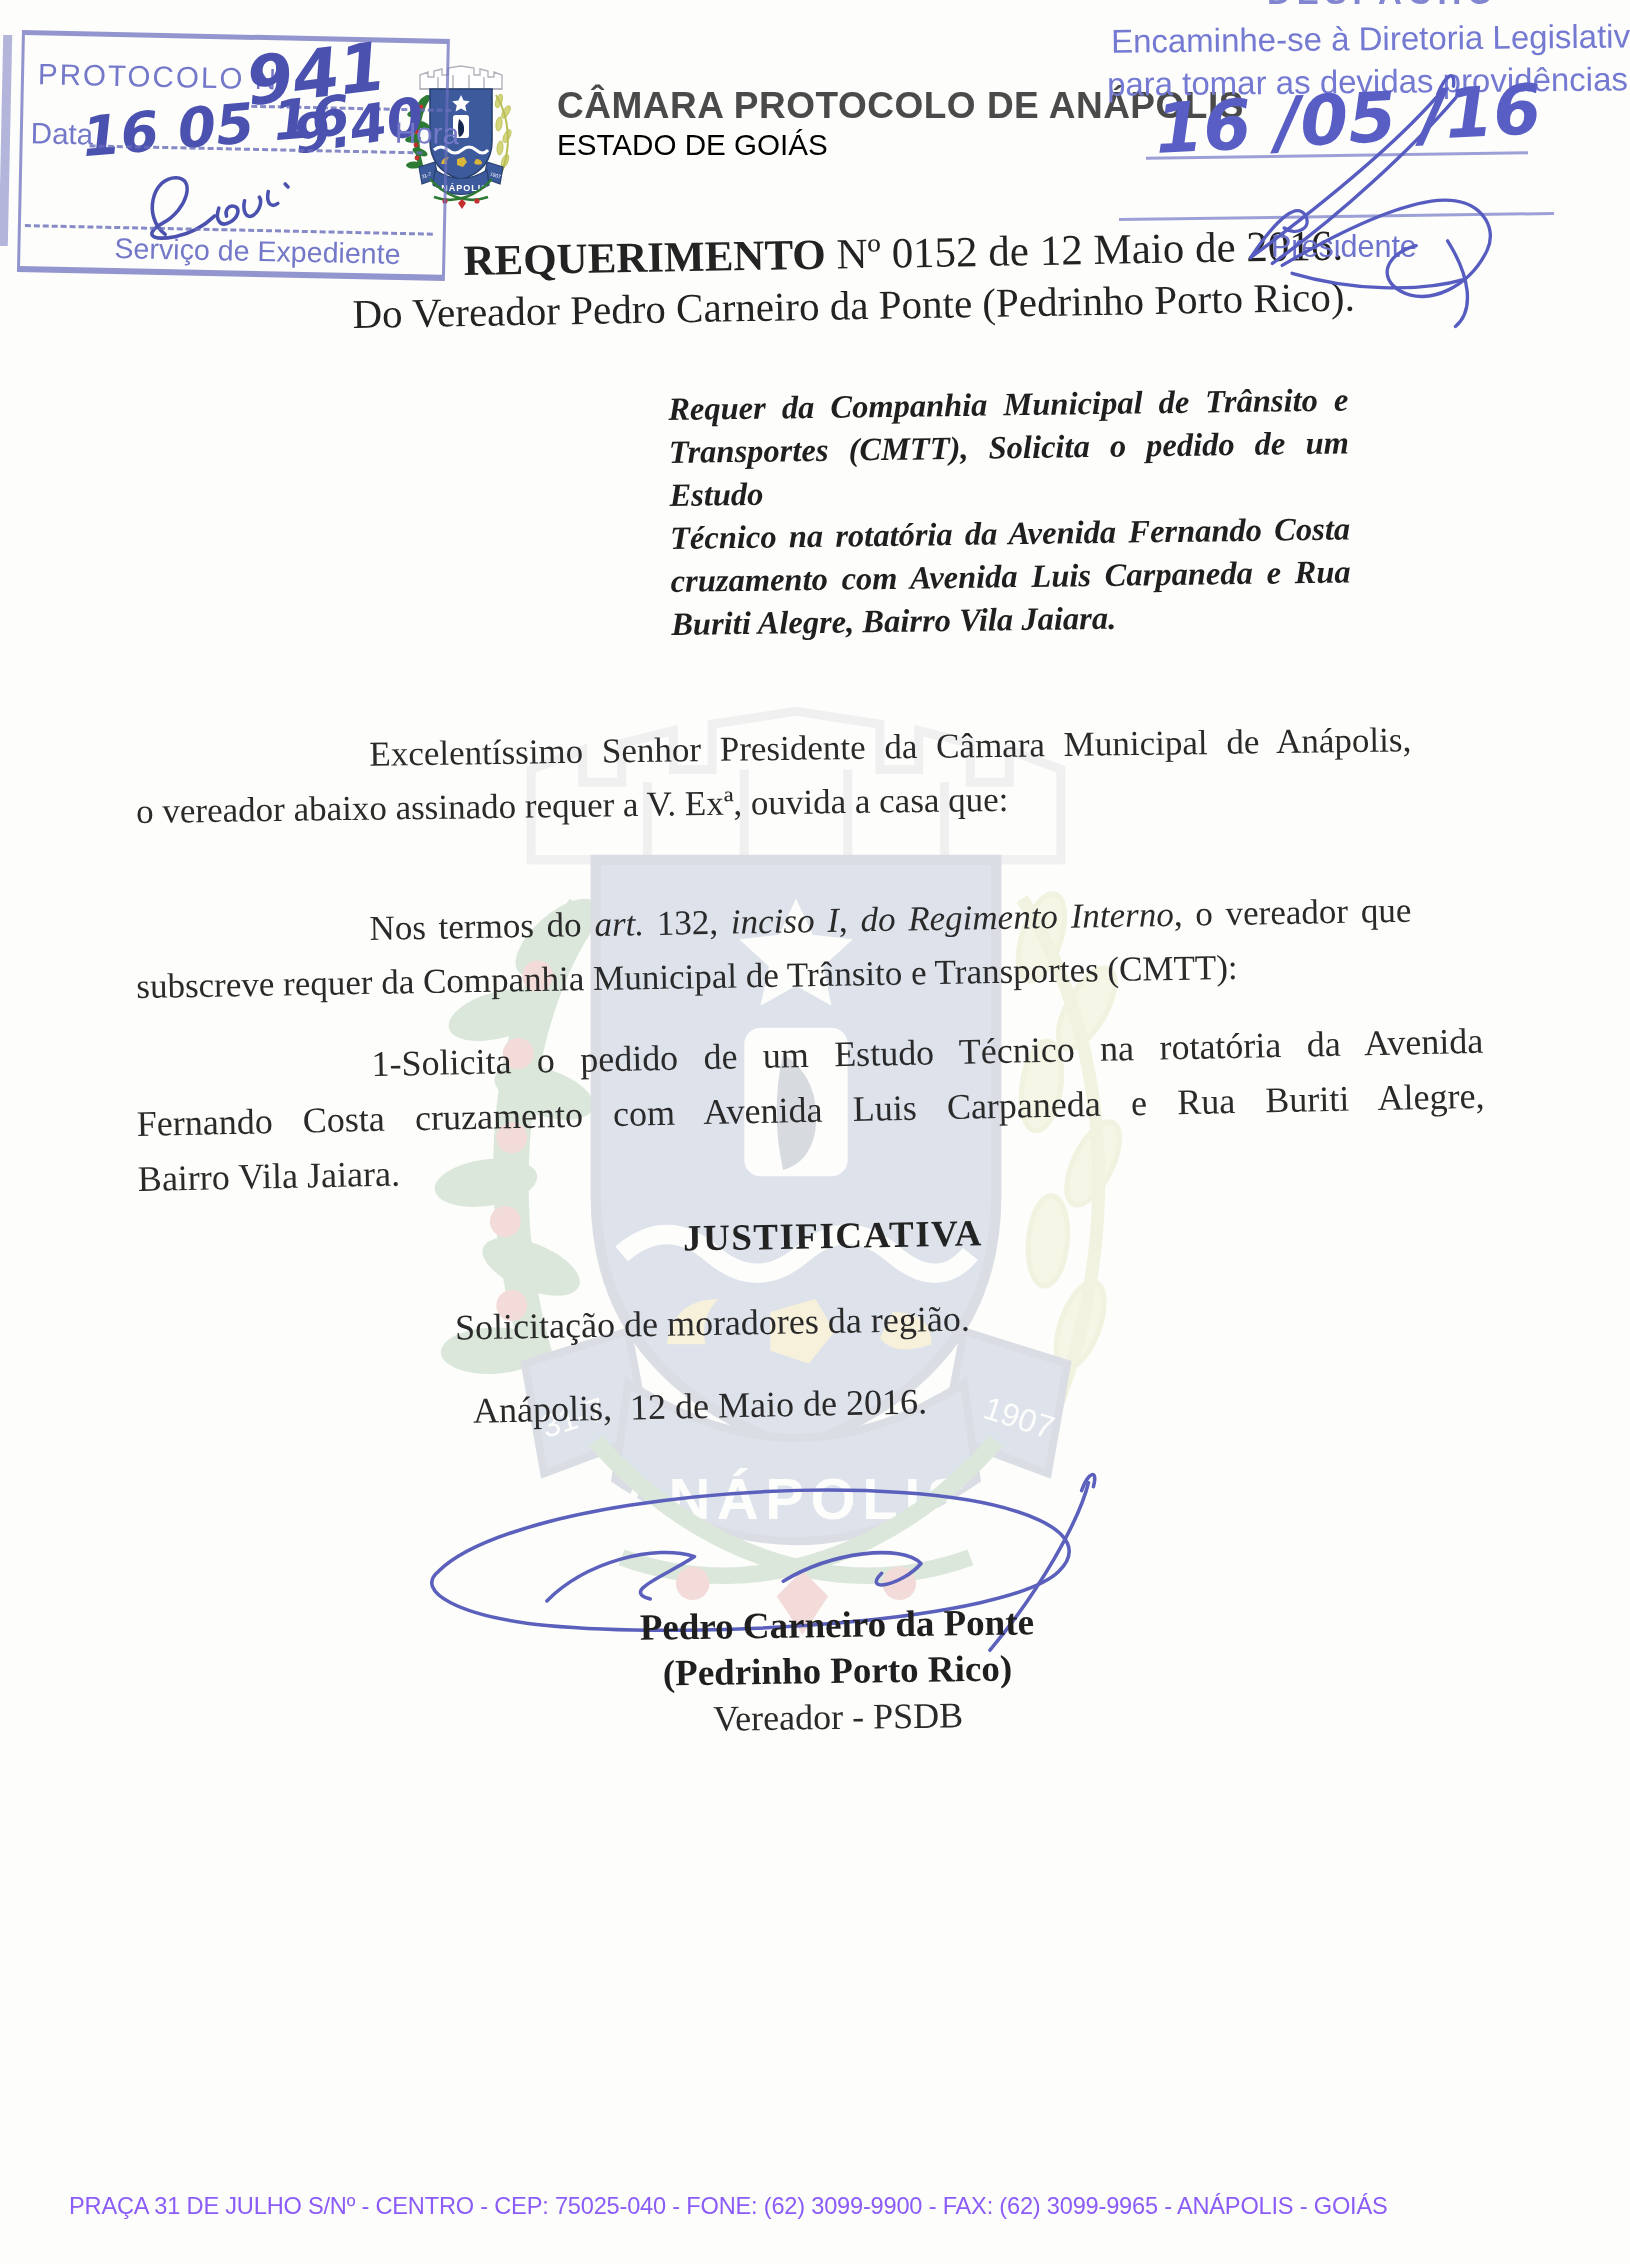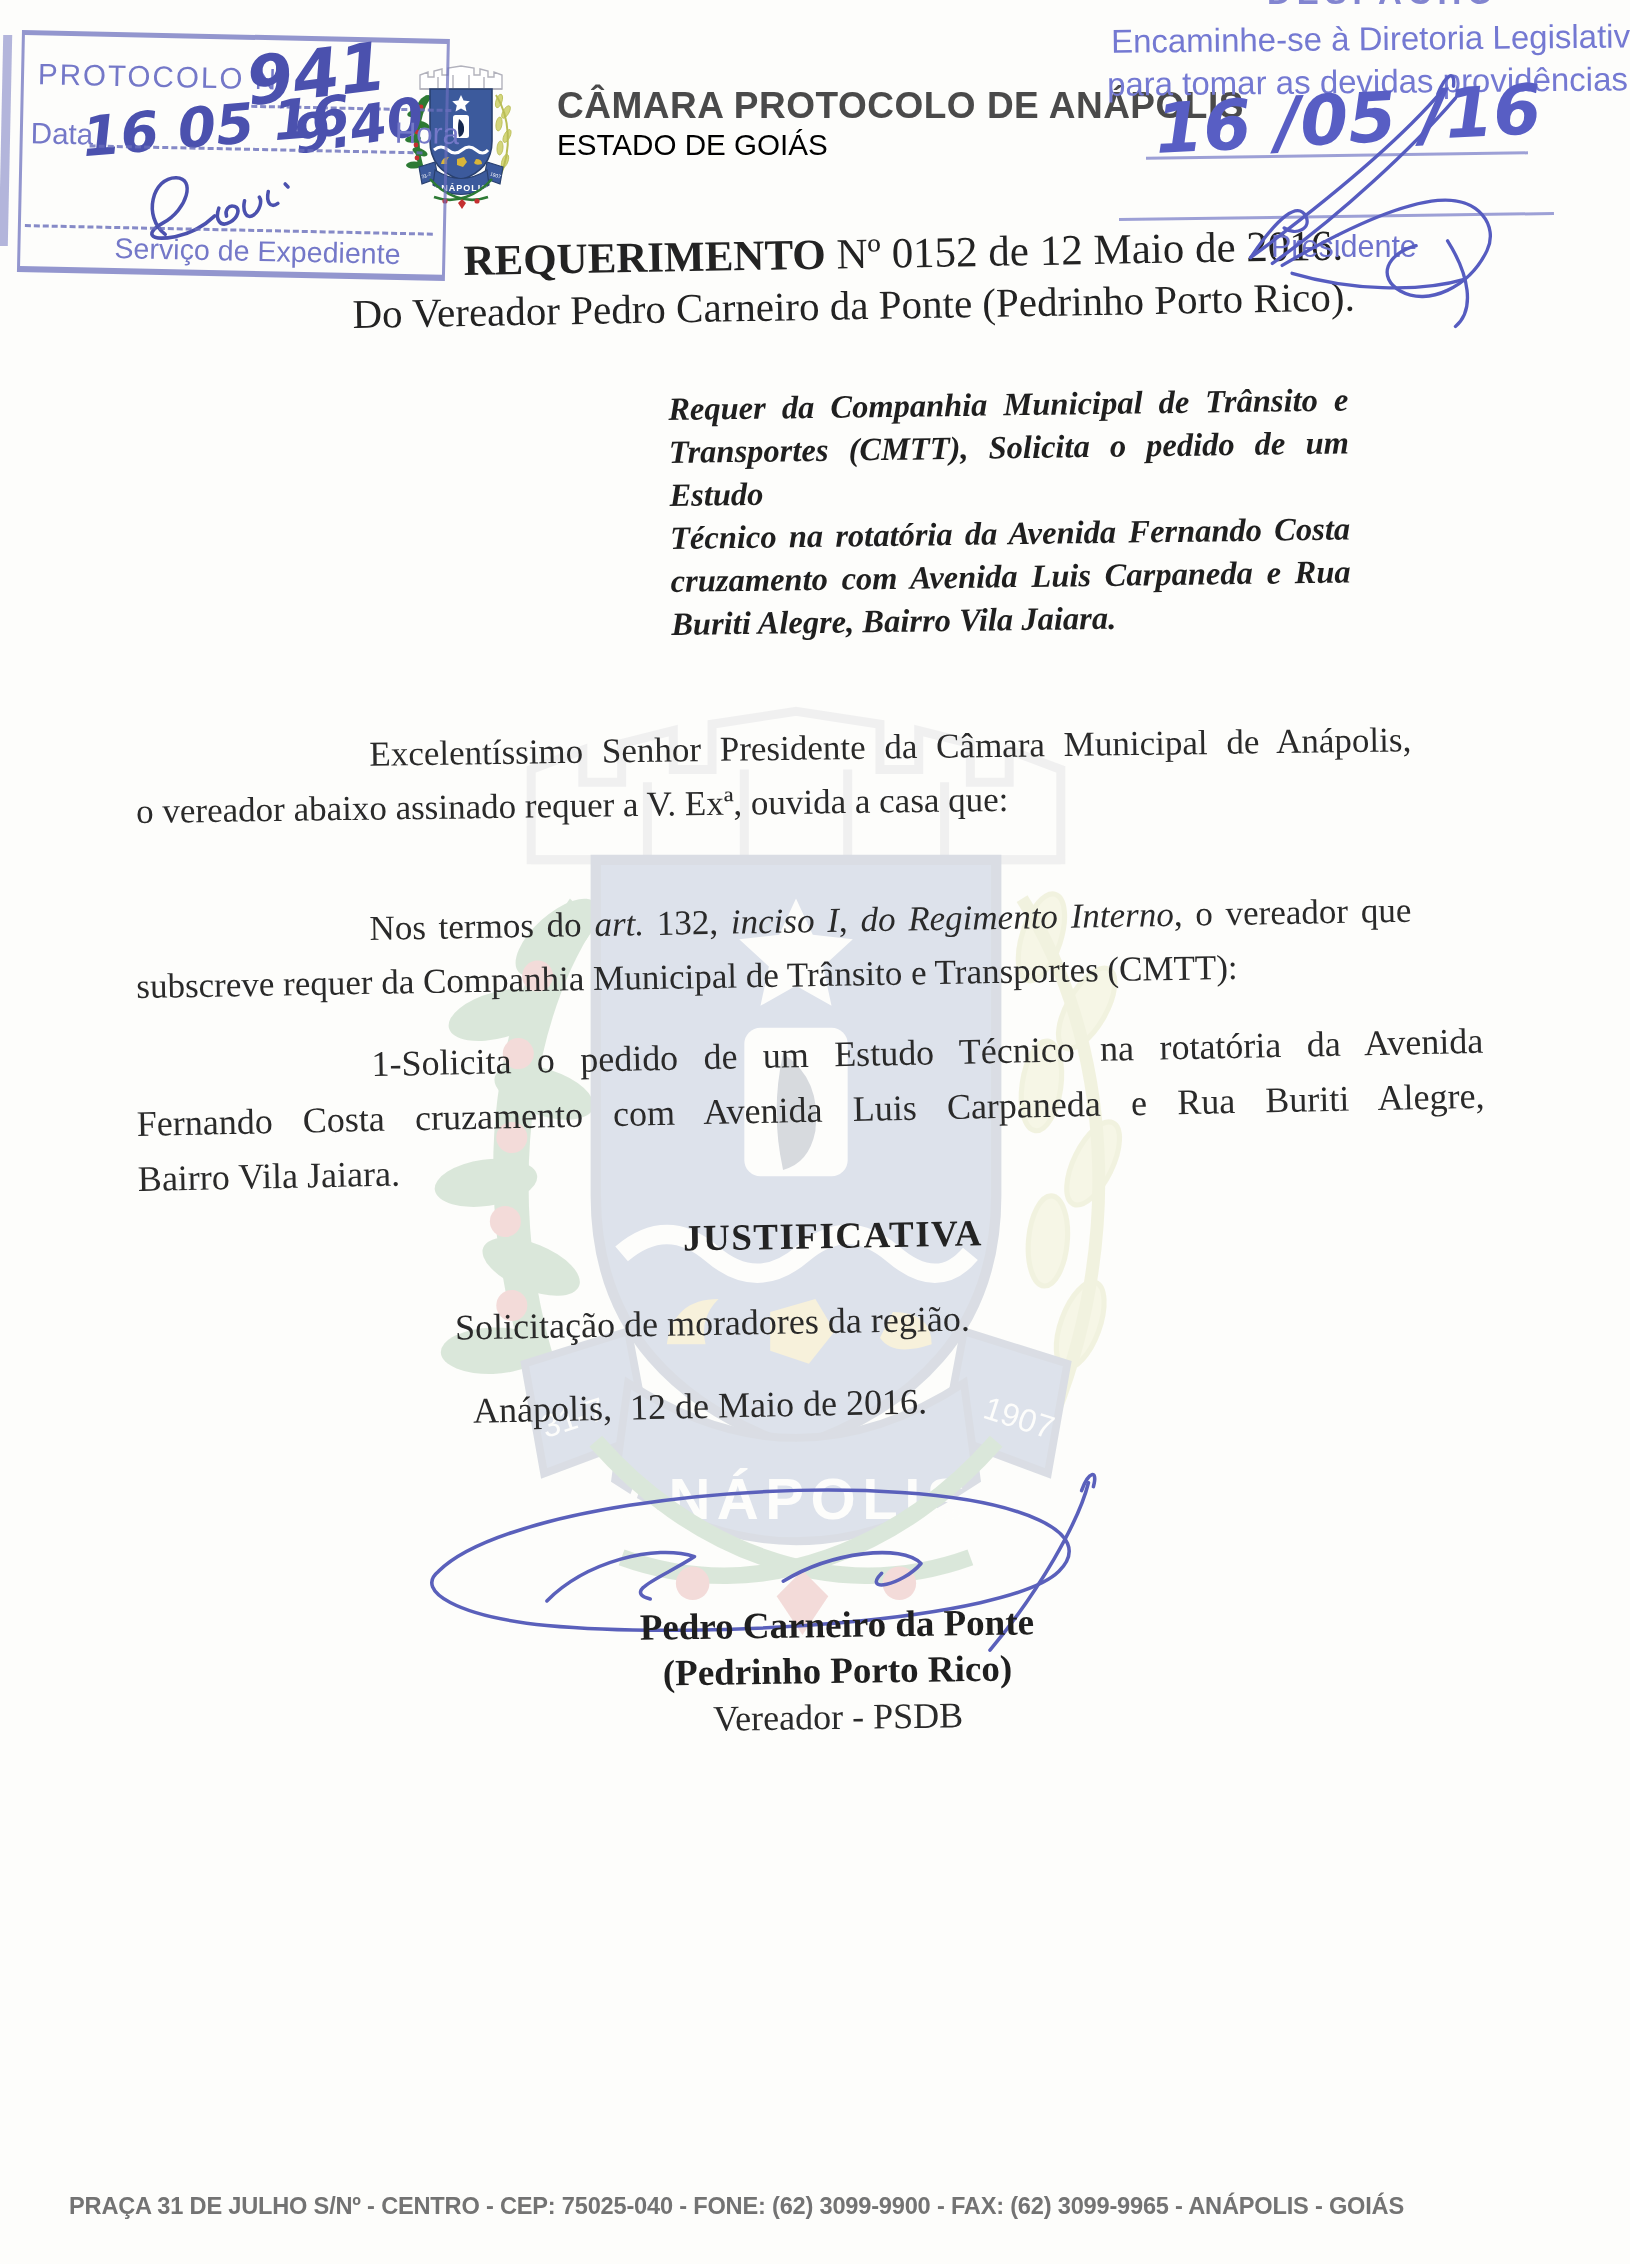--- a/index.html
+++ b/index.html
@@ -181,16 +181,16 @@
       <path d="M683,38 C690,18 700,16 695,34"></path>
     </g>
   </svg>
 
   <div class="abs" style="left:552px;top:1602px;width:571px;text-align:center;line-height:46px;transform:rotate(-.8deg);z-index:5">
     <div style="font-size:37px;font-weight:700;color:#1f1f1f;">Pedro Carneiro da Ponte</div>
     <div style="font-size:37px;font-weight:700;color:#1f1f1f;">(Pedrinho Porto Rico)</div>
     <div style="font-size:36px;color:#2a2a2a;">Vereador - PSDB</div>
   </div>
 
-  <div class="abs sans nowrap" style="left:69px;top:2193px;width:1497px;font-size:23.6px;font-weight:700;color:#737373;letter-spacing:-0.2px;z-index:3">PRAÇA 31 DE JULHO S/Nº - CENTRO - CEP: 75025-040 - FONE: (62) 3099-9900 - FAX: (62) 3099-9965 - ANÁPOLIS - GOIÁS</div>
+  <div class="abs sans nowrap" style="left:69px;top:2193px;width:1497px;font-size:23.6px;font-weight:400;color:#8b5cf6;letter-spacing:-0.2px;z-index:3">PRAÇA 31 DE JULHO S/Nº - CENTRO - CEP: 75025-040 - FONE: (62) 3099-9900 - FAX: (62) 3099-9965 - ANÁPOLIS - GOIÁS</div>
 
 </div>
 
 
 </body></html>

